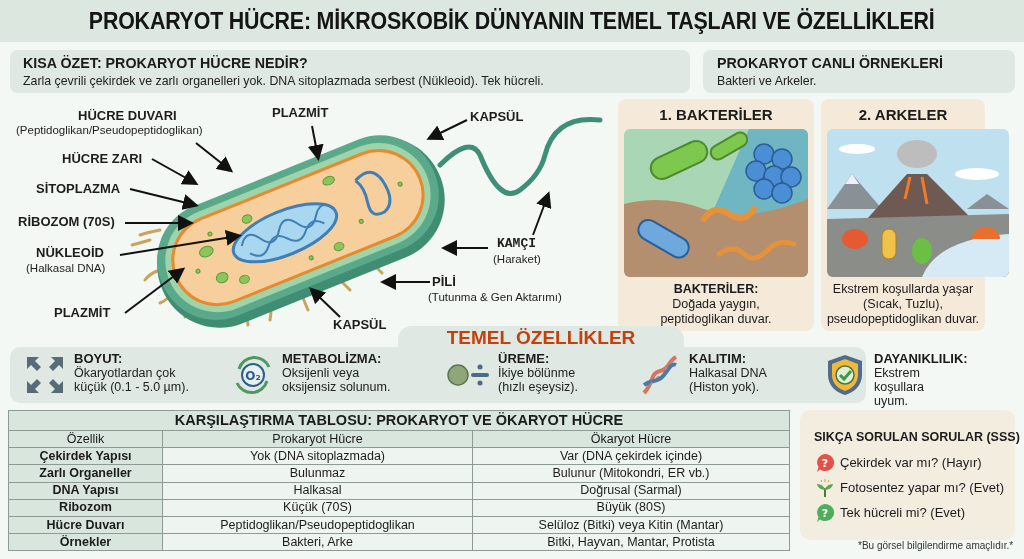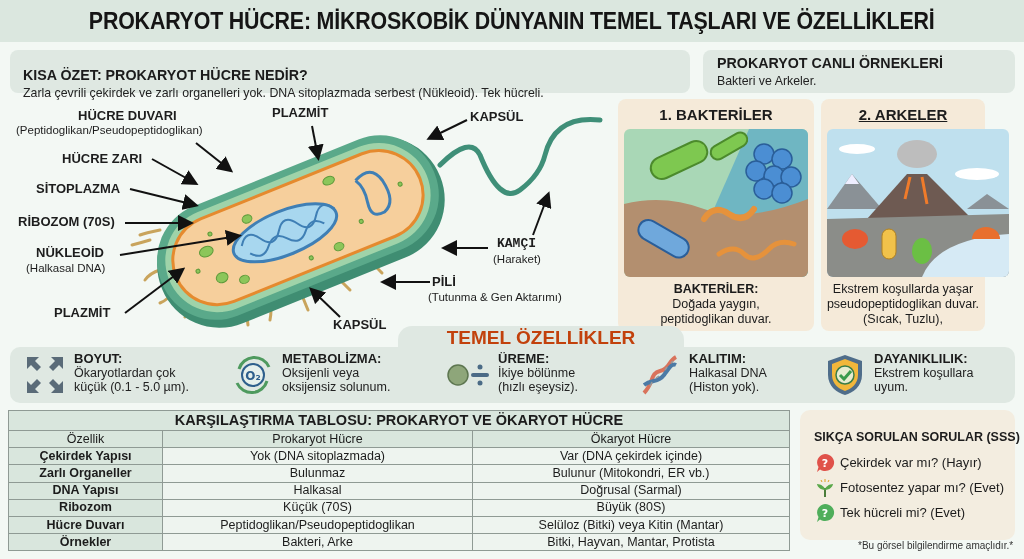--- a/index.html
+++ b/index.html
@@ -1,38 +1,38 @@
 <!DOCTYPE html>
 <html><head>
 <meta charset="utf-8">
 <style>
   * { box-sizing: border-box; margin: 0; padding: 0; }
   html, body { width: 1024px; height: 559px; overflow: hidden; }
   body { background: #f3f8f4; font-family: "DejaVu Sans", "Liberation Sans", sans-serif; color: #1c1c1c; position: relative; }
   .title-bar { position: absolute; left: 0; top: 0; width: 1024px; height: 42px; background: #dbe7df; display: flex; align-items: center; justify-content: center; }
   .title-bar h1 { font-family: "Liberation Sans", sans-serif; font-weight: bold; font-size: 23px; letter-spacing: -0.2px; color: #151515; transform: scaleX(0.93); white-space: nowrap; }
   .panel { position: absolute; background: #dfe8e2; border-radius: 8px; }
-  .summary { left: 10px; top: 50px; width: 680px; height: 43px; padding: 16px 13px; }
+  .summary { left: 10px; top: 50px; width: 680px; height: 43px; padding: 4px 13px; }
   .summary h2, .examples h2 { font-family: "Liberation Sans", sans-serif; font-size: 15px; font-weight: bold; color: #1b1b1b; transform: scaleX(0.95); transform-origin: left; white-space: nowrap; }
   .summary p, .examples p { font-family: "Liberation Sans", sans-serif; font-size: 13px; color: #222; margin-top: 2px; transform: scaleX(0.95); transform-origin: left; white-space: nowrap; }
   .examples { left: 703px; top: 50px; width: 312px; height: 43px; padding: 4px 14px; }
 
   .diagram { position: absolute; left: 0; top: 95px; width: 610px; height: 240px; }
   .lbl { position: absolute; font-family: "Liberation Sans", sans-serif; font-weight: bold; font-size: 13px; color: #1d1d1d; white-space: nowrap; }
   .sub { position: absolute; font-family: "Liberation Sans", sans-serif; font-size: 11.5px; color: #1d1d1d; white-space: nowrap; }
 
   .ex-card { position: absolute; background: #f5ead9; border-radius: 8px; top: 99px; height: 232px; text-align: center; }
   .ex-card h3 { font-family: "Liberation Sans", sans-serif; font-size: 15px; font-weight: bold; margin-top: 7px; }
   .ex-card .img { position: absolute; left: 6px; top: 30px; border-radius: 6px; overflow: hidden; }
   .ex-card .desc { position: absolute; left: 0; right: 0; top: 183px; font-family: "Liberation Sans", sans-serif; font-size: 12.5px; line-height: 15px; color: #1b1b1b; }
   .ex-card .desc b { display: block; }
 
   .features-tab { position: absolute; left: 398px; top: 326px; width: 286px; height: 30px; background: #dfe8e2; border-radius: 14px 14px 0 0; }
   .features-title { position: absolute; left: 405px; top: 327px; width: 272px; text-align: center; font-family: "Liberation Sans", sans-serif; font-weight: bold; font-size: 19px; color: #c2410c; }
-  .features { left: 10px; top: 347px; width: 1005px; height: 56px; border-radius: 10px; padding-left: 20px; }
+  .features { left: 10px; top: 347px; width: 856px; height: 56px; border-radius: 10px; padding-left: 20px; }
   .feat { position: absolute; top: 5px; height: 46px; display: flex; align-items: flex-start; }
   .feat .ico { width: 50px; height: 46px; flex: none; display:flex; align-items:center; justify-content:center; }
   .feat .txt { font-family: "Liberation Sans", sans-serif; font-size: 12.5px; line-height: 14px; color: #222; margin-left: 4px; }
   .feat .txt b { display: block; font-size: 13px; color: #1b1b1b; }
 
   .table-wrap { position: absolute; left: 8px; top: 410px; width: 782px; }
   table { border-collapse: collapse; width: 100%; font-family: "Liberation Sans", sans-serif; font-size: 12.5px; }
   td, th { border: 1px solid #8f9a94; height: 17.2px; padding: 0 4px; text-align: center; white-space: nowrap; line-height: 15px; }
   th.caption { background: #d9e6dd; font-size: 14.5px; height: 20px; font-weight: bold; }
   tr.head th { background: #d9e6dd; font-weight: normal; }
@@ -172,21 +172,21 @@
       <path d="M95,125 q15,-10 25,0 q10,10 25,-5 q10,-10 25,-5" stroke="#e6923b" stroke-width="5" fill="none" stroke-linecap="round"></path>
     </svg>
   </div>
   <div class="desc">
     <b>BAKTERİLER:</b>
     <div>Doğada yaygın,</div>
     <div>peptidoglikan duvar.</div>
   </div>
 </div>
 
-<div class="ex-card" style="left:821px;width:164px;text-decoration:underline;">
+<div class="ex-card" style="left:821px;width:164px;">
   <h3>2. ARKELER</h3>
   <div class="img" style="width:182px;height:148px;">
     <svg width="182" height="148" viewBox="0 0 182 148">
       <rect width="182" height="148" fill="#bfe0ee"></rect>
       <ellipse cx="30" cy="20" rx="18" ry="5" fill="#fff"></ellipse>
       <ellipse cx="150" cy="45" rx="22" ry="6" fill="#fff"></ellipse>
       <polygon points="0,80 25,45 55,80" fill="#8a9196"></polygon>
       <polygon points="18,55 25,45 32,55" fill="#eef"></polygon>
       <polygon points="140,80 160,65 182,80" fill="#8a9196"></polygon>
       <polygon points="40,90 80,45 100,45 145,90" fill="#6e5a52"></polygon>
@@ -195,22 +195,22 @@
       <path d="M0,90 L182,85 L182,148 L0,148 z" fill="#8b8d89"></path>
       <path d="M95,148 Q110,110 182,105 L182,148 z" fill="#d6eaf5"></path>
       <ellipse cx="28" cy="110" rx="13" ry="10" fill="#e55a32"></ellipse>
       <rect x="55" y="100" width="14" height="30" rx="7" fill="#f1c24a" stroke="#b08020"></rect>
       <ellipse cx="95" cy="122" rx="10" ry="13" fill="#6bbf44"></ellipse>
       <path d="M145,110 a14,12 0 0,1 28,0 z" fill="#e86f2d"></path>
     </svg>
   </div>
   <div class="desc">
     <div>Ekstrem koşullarda yaşar</div>
+    <div>(Sıcak, Tuzlu),</div>
     <div>pseudopeptidoglikan duvar.</div>
-    <div>(Sıcak, Tuzlu),</div>
   </div>
 </div>
 
 <div class="features-tab"></div>
 <div class="panel features">
   <div class="feat" style="left:10px;">
     <div class="ico">
       <svg width="40" height="40" viewBox="0 0 40 40">
           <g fill="#5a6b78">
             <path d="M2,2 L14,2 L10,6 L16,12 L12,16 L6,10 L2,14z"></path>

